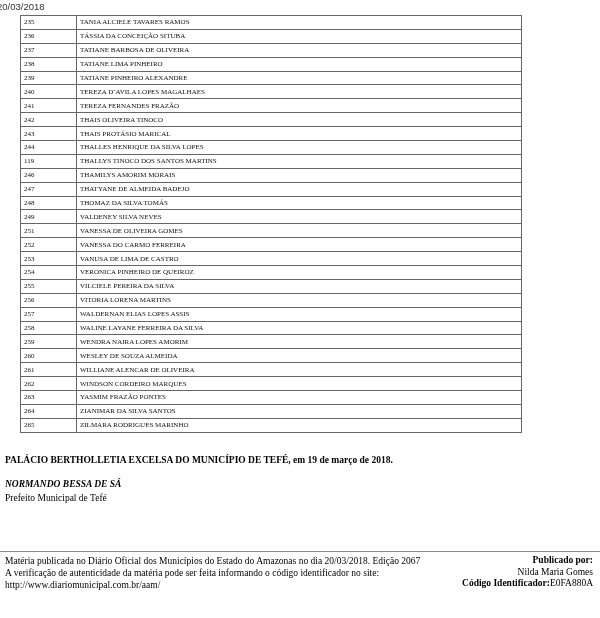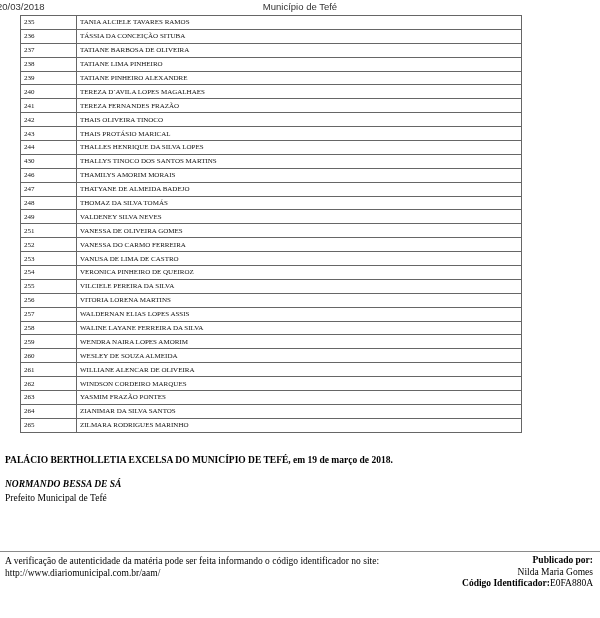--- a/index.html
+++ b/index.html
@@ -106,21 +106,20 @@
     white-space: nowrap;
   }
 </style>
 </head>
 <body>
 
 <div class="page">
 
   <div class="header-date">20/03/2018</div>
 
-  <div class="header-title">Município de Tefé</div>
 
   <table class="roster">
     <tbody id="roster-body">
         <tr>
           <td class="num">235</td>
           <td class="name">TANIA ALCIELE TAVARES RAMOS</td>
         </tr>
         <tr>
           <td class="num">236</td>
           <td class="name">TÁSSIA DA CONCEIÇÃO SITUBA</td>
@@ -151,21 +150,21 @@
         </tr>
         <tr>
           <td class="num">243</td>
           <td class="name">THAIS PROTÁSIO MARICAL</td>
         </tr>
         <tr>
           <td class="num">244</td>
           <td class="name">THALLES HENRIQUE DA SILVA LOPES</td>
         </tr>
         <tr>
-          <td class="num">430</td>
+          <td class="num">119</td>
           <td class="name">THALLYS TINOCO DOS SANTOS MARTINS</td>
         </tr>
         <tr>
           <td class="num">246</td>
           <td class="name">THAMILYS AMORIM MORAIS</td>
         </tr>
         <tr>
           <td class="num">247</td>
           <td class="name">THATYANE DE ALMEIDA BADEJO</td>
         </tr>
@@ -250,17 +249,18 @@
     <div class="pub-label">Publicado por:</div>
     <div class="pub-name">Nilda Maria Gomes</div>
     <div class="code-line">
       <span class="code-label">Código Identificador:</span><span>E0FA880A</span>
     </div>
   </div>
 
   <div class="divider"></div>
 
   <div class="bottom-note">
+    <div>Matéria publicada no Diário Oficial dos Municípios do Estado do Amazonas no dia 20/03/2018. Edição 2067</div>
     <div>A verificação de autenticidade da matéria pode ser feita informando o código identificador no site:</div>
     <div>http://www.diariomunicipal.com.br/aam/</div>
   </div>
 
 </div>
 
 </body></html>

